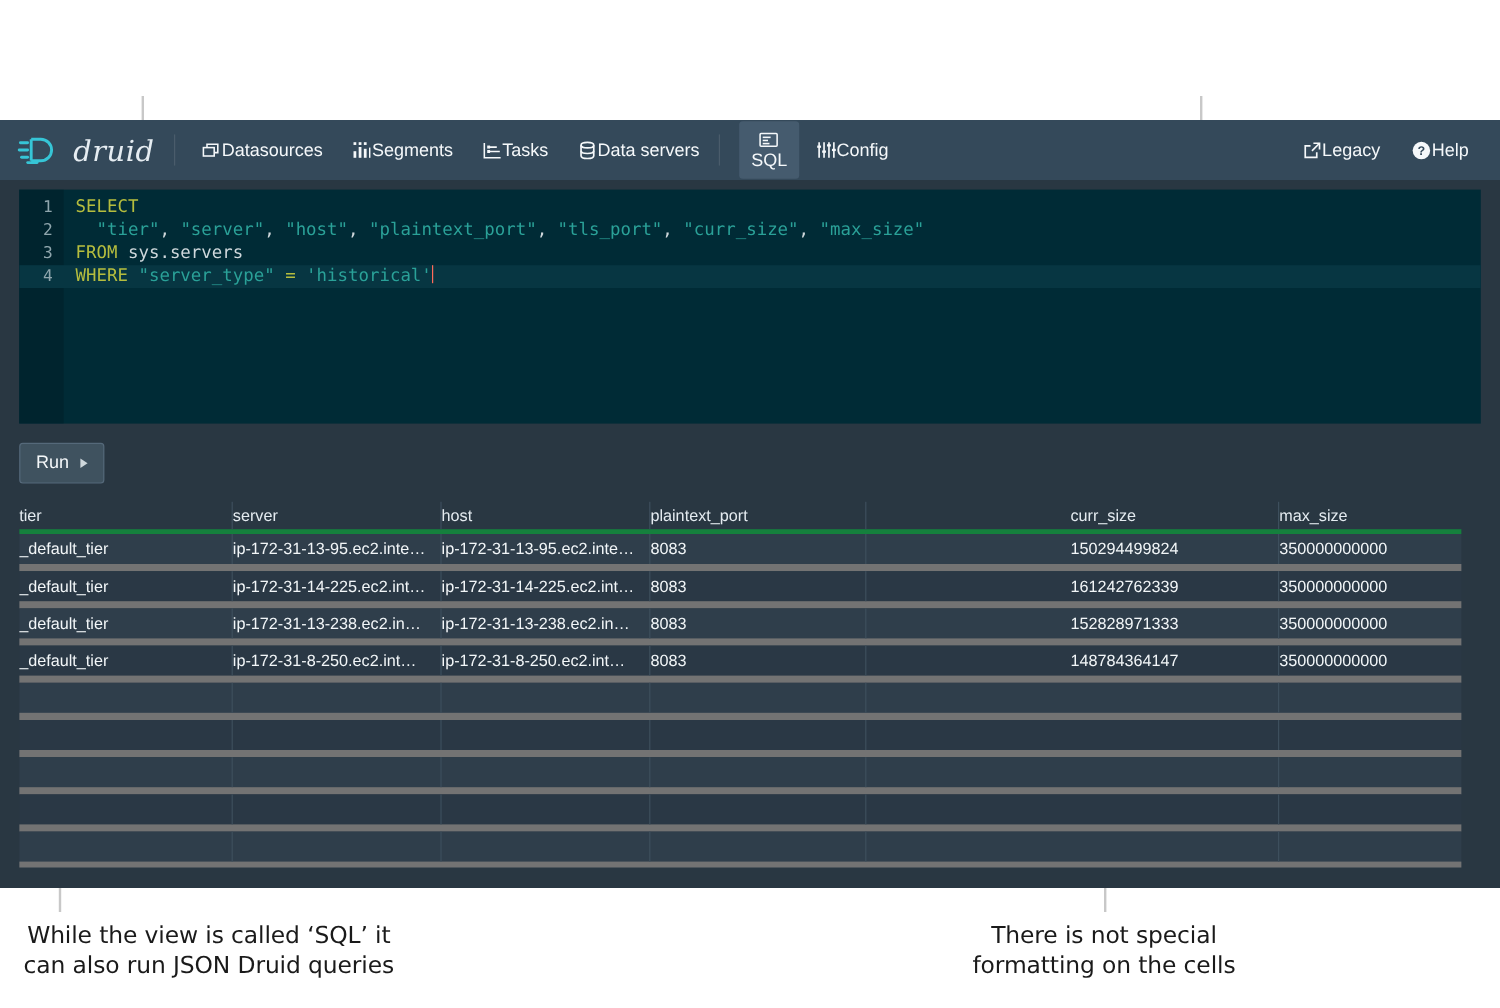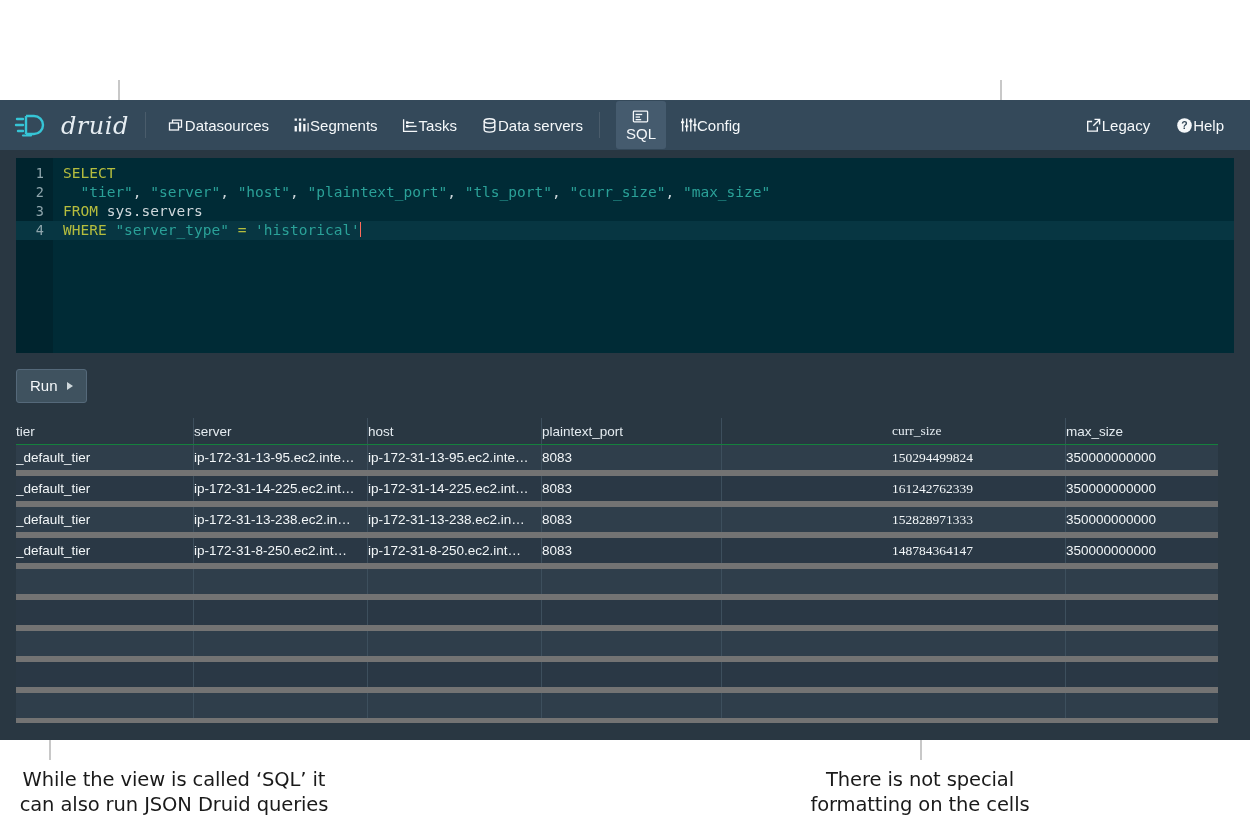--- a/index.html
+++ b/index.html
@@ -140,21 +140,21 @@
   }
 
   
   .table-wrap {
     position: absolute;
     left: 16px; top: 318px;
     width: 1202px; height: 305px;
     overflow: hidden;
   }
   .rt-row { display: flex; height: 31px; }
-  .rt-head { height: 27px; border-bottom: 1px solid #15803d; }
+  .rt-head { height: 27px; border-bottom: 4px solid #15803d; }
   .rt-head .rt-cell {
     color: #e4ebf0; font-size: 13.5px; display: flex; align-items: center;
   }
   .rt-cell {
     font-size: 13.5px;
     color: #f2f6f8;
     padding: 0 8px 0 0;
     display: flex; align-items: center;
     border-right: 1px solid #3d4f5d;
     overflow: hidden;
@@ -162,21 +162,21 @@
   }
   .rt-cell:last-child { border-right: none; }
   .rt-body .rt-row { border-bottom: 6px solid #737373; }
   .rt-body .rt-row:nth-child(odd)  { background: #2f3e4b; }
   .rt-body .rt-row:nth-child(even) { background: #2a3845; }
   .w0 { width: 178px; }
   .w1 { width: 174px; }
   .w2 { width: 174px; }
   .w3 { width: 180px; }
   .w4 { width: 170px; margin-top: 36px; }
-  .w5 { width: 174px; font-family: Liberation Serif, serif; }
+  .w5 { width: 174px; }
   .w6 { width: 152px; }
 </style>
 </head>
 <body>
 
 <div id="root">
 
   <div class="callout" style="left:118px; top:80px; height:95px;">
     <div class="stem" style="height:90px;"></div>
     <div class="dot" style="top:85px;"></div>

